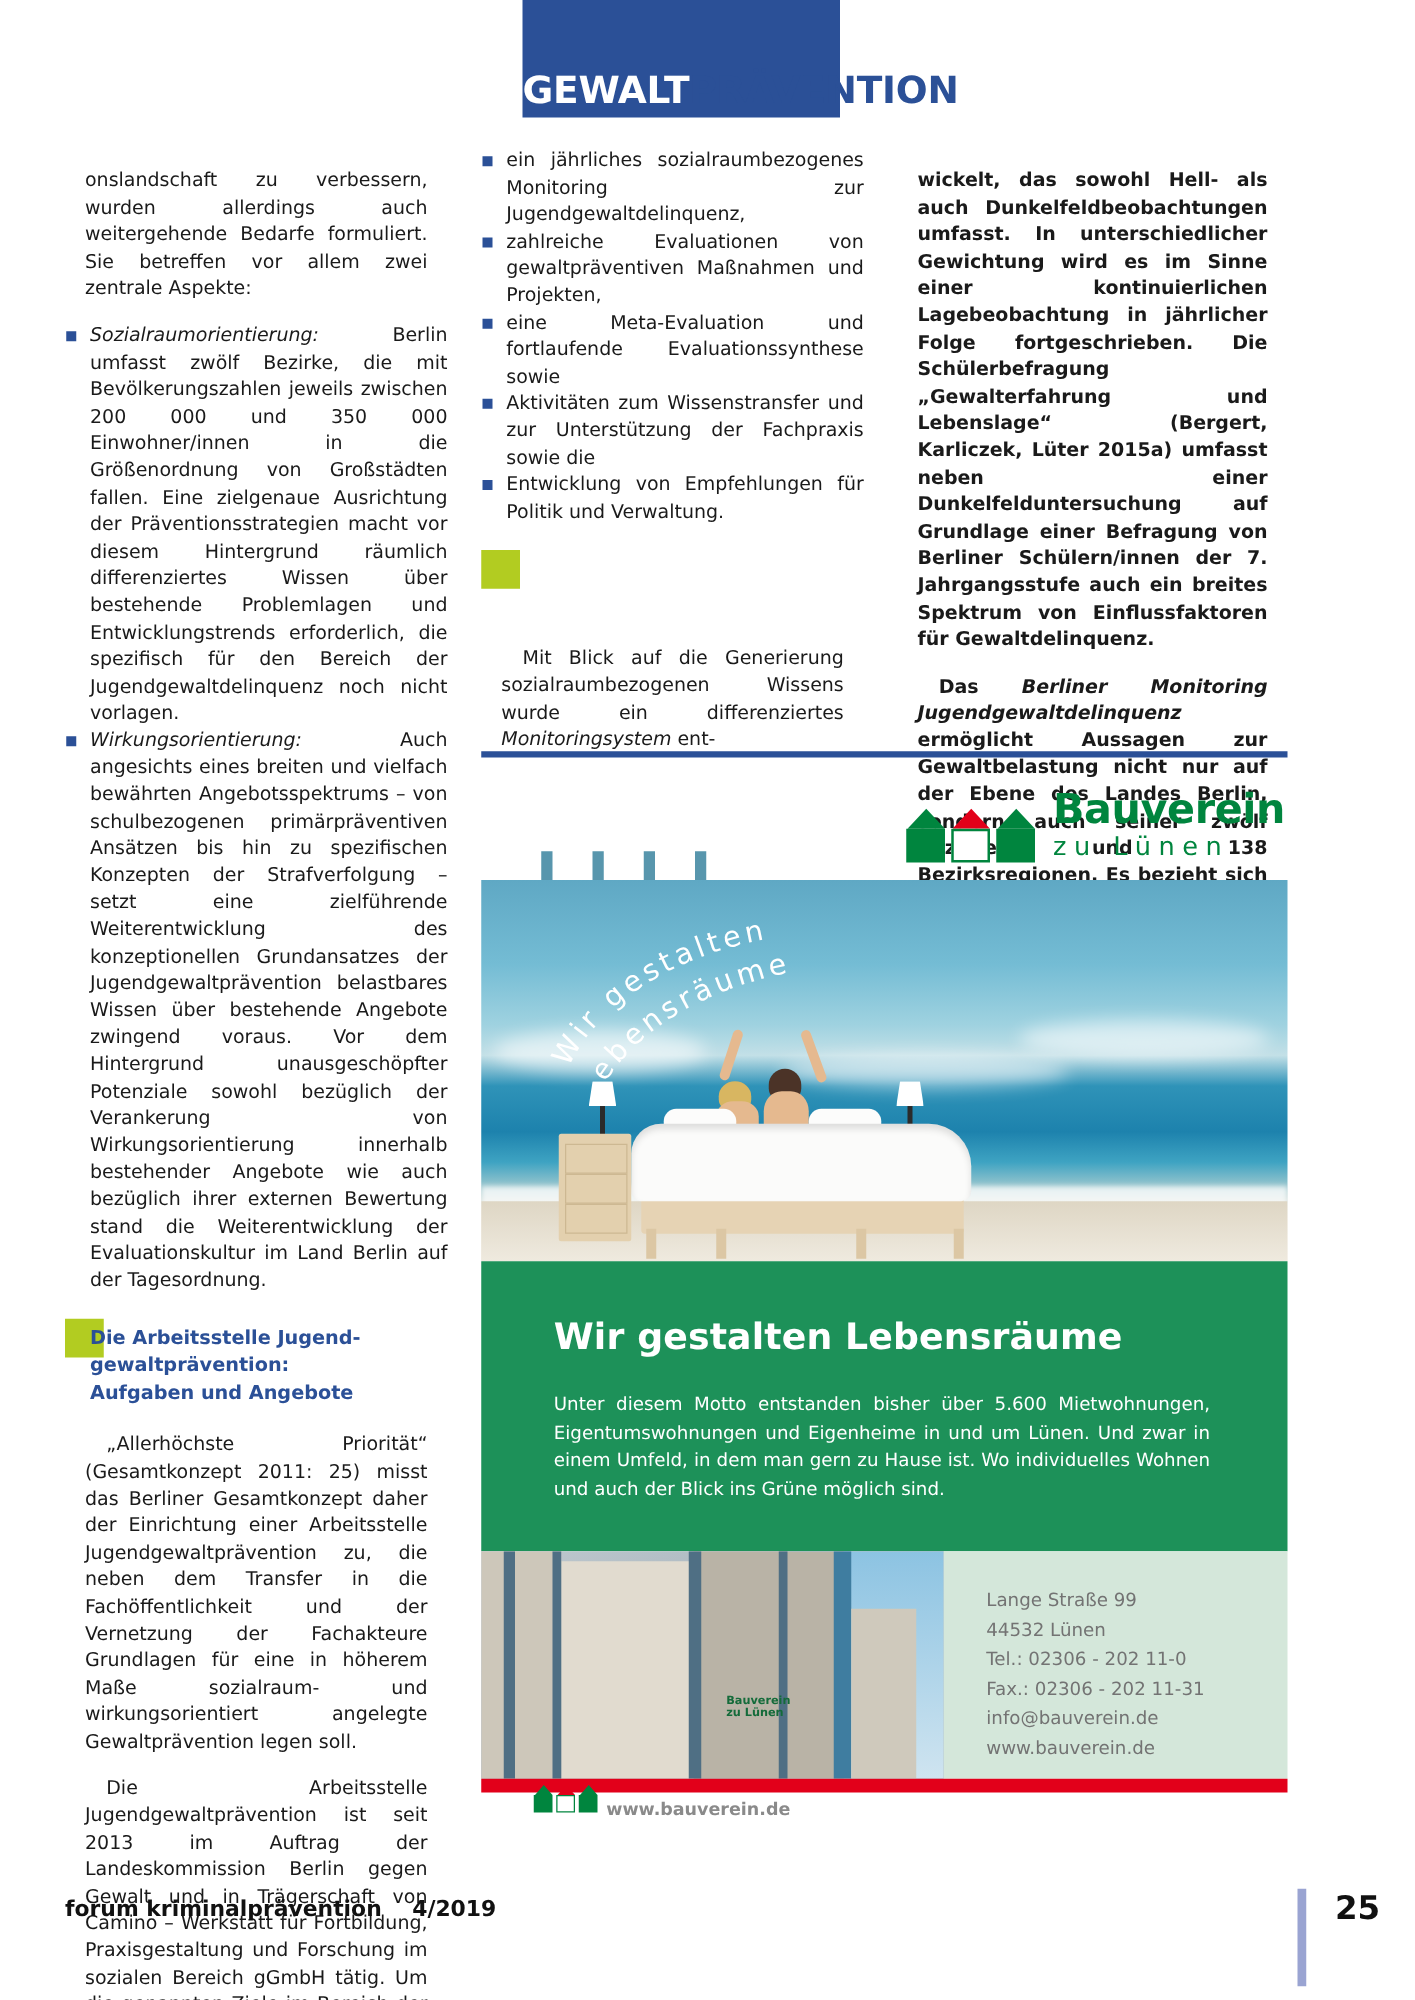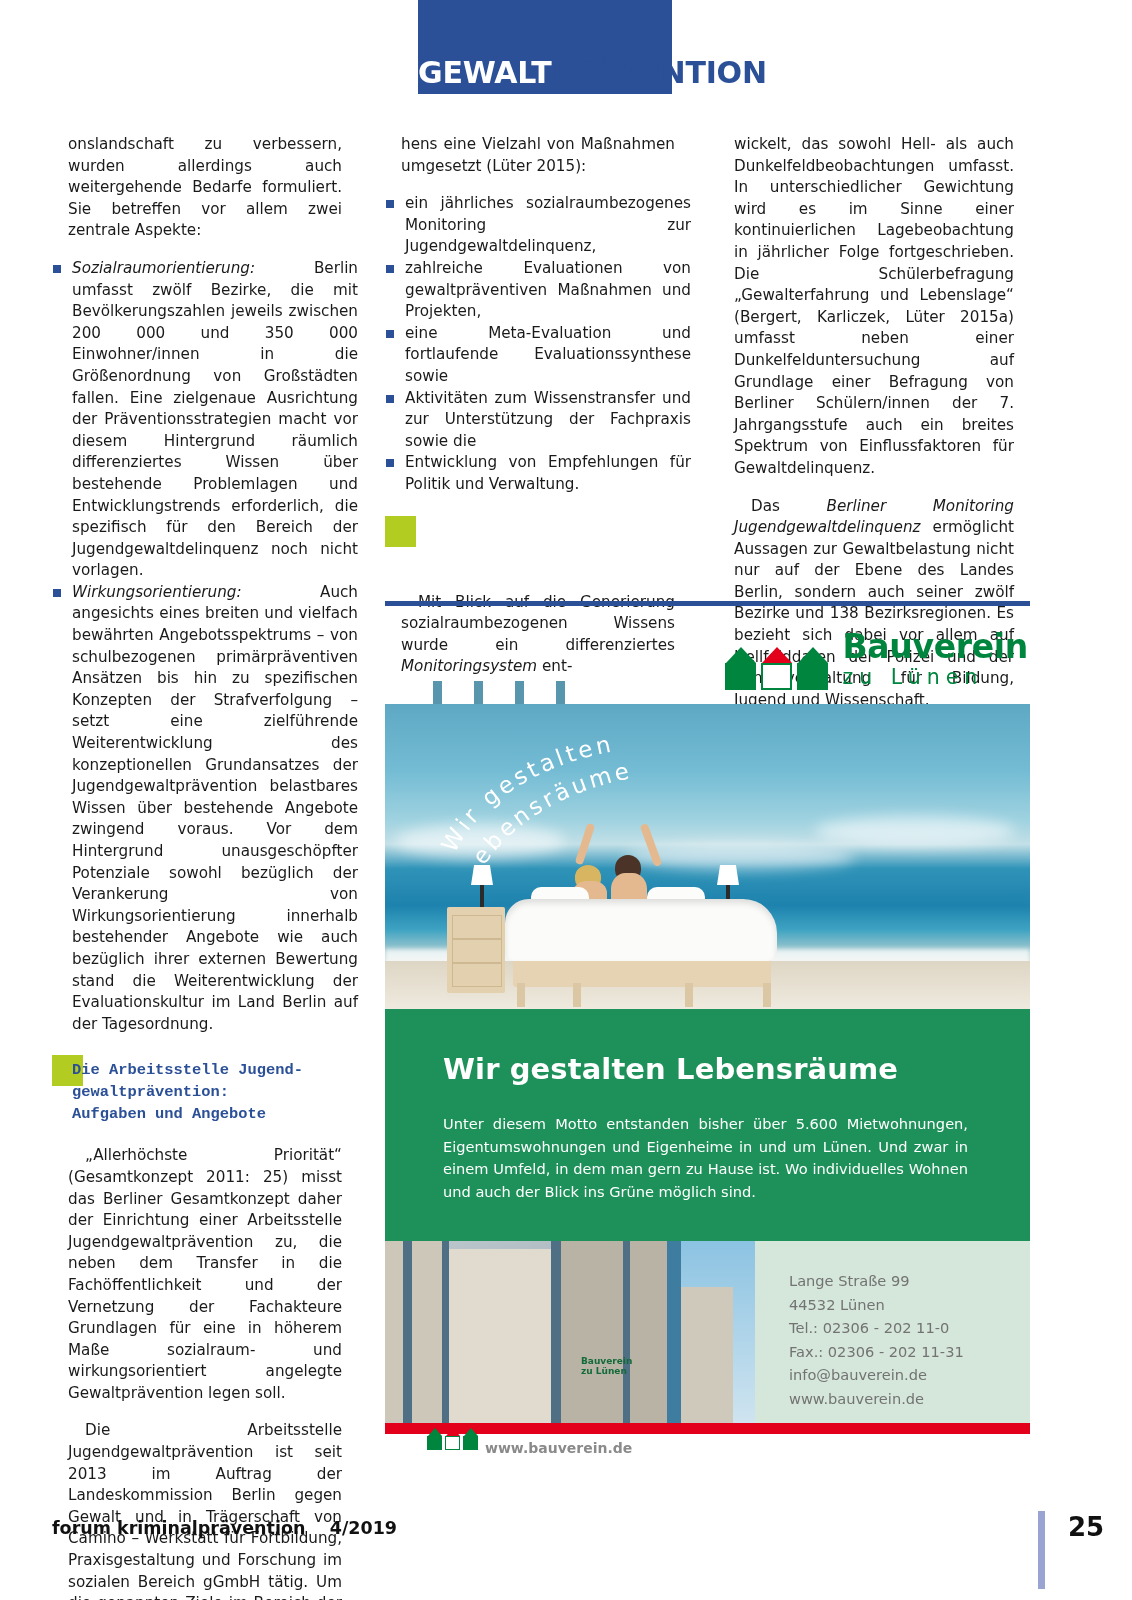--- a/index.html
+++ b/index.html
@@ -38,21 +38,21 @@
     top: 118px;
     width: 306px;
     font-size: 15.2px;
     line-height: 21.6px;
     text-align: justify;
     text-justify: inter-word;
     hyphens: manual;
   }
   #col1 { left: 52px; }
   #col2 { left: 385px; }
-  #col3 { left: 718px; width: 312px; }
+  #col3 { left: 718px; width: 312px; font-weight: bold; }
 
   .col p { margin: 16px; }
   .col p.indent { text-indent: 17px; }
 
   ul.bullets { list-style: none; margin: 0; padding: 0; }
   ul.bullets li {
     position: relative;
     padding-left: 20px;
     margin: 0;
     text-align: justify;
@@ -296,31 +296,30 @@
 
 <div class="col" id="col1">
   <p>onslandschaft zu verbessern, wurden allerdings auch weitergehende Bedarfe formuliert. Sie betreffen vor allem zwei zentrale Aspekte:</p>
   <ul class="bullets">
     <li><span class="it">Sozialraumorientierung:</span><span> Berlin umfasst zwölf Bezirke, die mit Bevölkerungszahlen jeweils zwischen 200 000 und 350 000 Einwohner/innen in die Größenordnung von Großstädten fallen. Eine zielgenaue Ausrichtung der Präventionsstrategien macht vor diesem Hintergrund räumlich differenziertes Wissen über bestehende Problemlagen und Entwicklungstrends erforderlich, die spezifisch für den Bereich der Jugendgewaltdelinquenz noch nicht vorlagen.</span></li>
     <li><span class="it">Wirkungsorientierung:</span><span> Auch angesichts eines breiten und vielfach bewährten Angebotsspektrums – von schulbezogenen primärpräventiven Ansätzen bis hin zu spezifischen Konzepten der Strafverfolgung – setzt eine zielführende Weiterentwicklung des konzeptionellen Grundansatzes der Jugendgewaltprävention belastbares Wissen über bestehende Angebote zwingend voraus. Vor dem Hintergrund unausgeschöpfter Potenziale sowohl bezüglich der Verankerung von Wirkungsorientierung innerhalb bestehender Angebote wie auch bezüglich ihrer externen Bewertung stand die Weiterentwicklung der Evaluationskultur im Land Berlin auf der Tagesordnung.</span></li>
   </ul>
 
   <div class="sec-head">
     <div class="sq"></div>
-    <div class="txt" style="white-space: pre-line; font-family: Liberation Mono, monospace;">Die Arbeitsstelle Jugend-
+    <div class="txt" style="white-space: pre-line;">Die Arbeitsstelle Jugend-
 gewaltprävention:
 Aufgaben und Angebote</div>
   </div>
 
   <p class="indent">„Allerhöchste Priorität“ (Gesamtkonzept 2011: 25) misst das Berliner Gesamtkonzept daher der Einrichtung einer Arbeitsstelle Jugendgewaltprävention zu, die neben dem Transfer in die Fachöffentlichkeit und der Vernetzung der Fachakteure Grundlagen für eine in höherem Maße sozialraum- und wirkungsorientiert angelegte Gewaltprävention legen soll.</p>
   <p class="indent">Die Arbeitsstelle Jugendgewaltprävention ist seit 2013 im Auftrag der Landeskommission Berlin gegen Gewalt und in Trägerschaft von Camino – Werkstatt für Fortbildung, Praxisgestaltung und Forschung im sozialen Bereich gGmbH tätig. Um die genannten Ziele im Bereich der Sozialraumorientierung, der Wirkungsorientierung und des Transfers zu erreichen, hat sie in den bisher drei Jahren ihres Beste-</p>
 </div>
 
 <div class="col" id="col2">
-  <p>hens eine Vielzahl von Maßnahmen umgesetzt (Lüter 2015):</p>
   <ul class="bullets">
     <li>ein jährliches sozialraumbezogenes Monitoring zur Jugendgewaltdelinquenz,</li>
     <li>zahlreiche Evaluationen von gewaltpräventiven Maßnahmen und Projekten,</li>
     <li>eine Meta-Evaluation und fortlaufende Evaluationssynthese sowie</li>
     <li>Aktivitäten zum Wissenstransfer und zur Unterstützung der Fachpraxis sowie die</li>
     <li>Entwicklung von Empfehlungen für Politik und Verwaltung.</li>
   </ul>
 
   <div class="sec-head">
     <div class="sq"></div>

